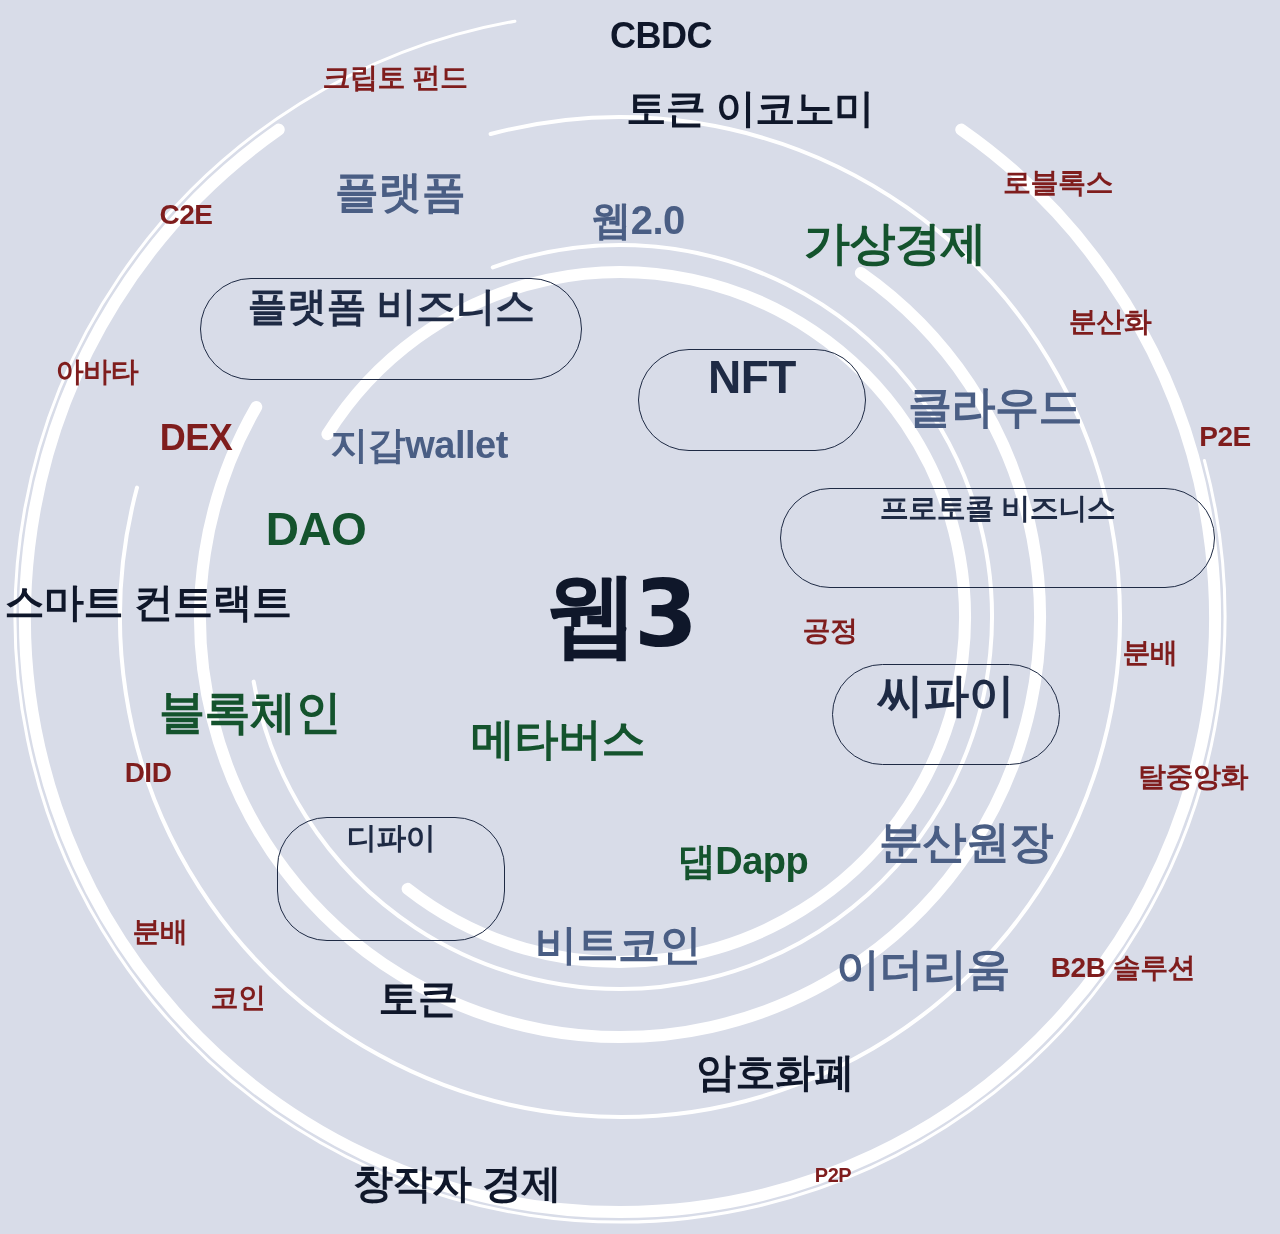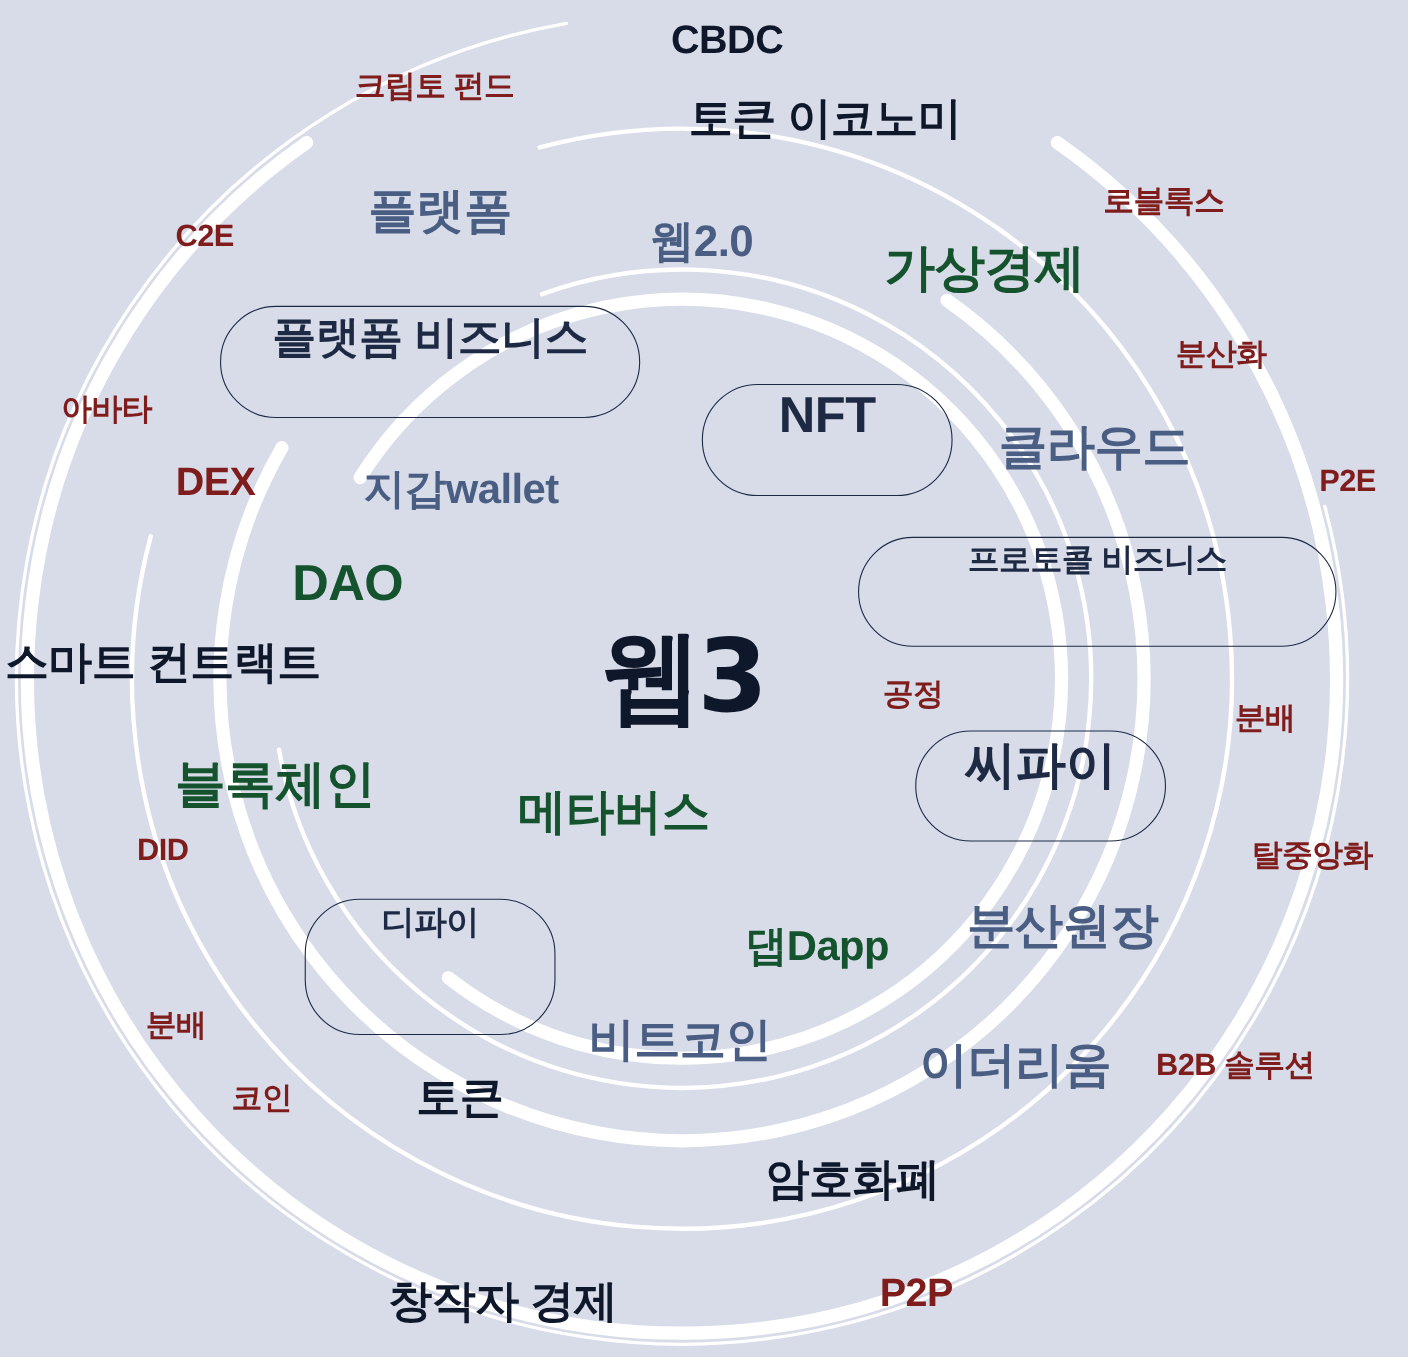--- a/index.html
+++ b/index.html
@@ -90,16 +90,16 @@
     <div class="term c-slate" style="left: 966px; top: 842px; font-size: 44px; text-align: center;">분산원장</div>
     <div class="term c-navy" style="left: 743px; top: 861px; font-size: 38px;">댑Dapp</div>
     <div class="term c-gray" style="left: 160px; top: 932px; font-size: 28px;">분배</div>
     <div class="term c-slate" style="left: 618px; top: 945px; font-size: 42px;">비트코인</div>
     <div class="term c-slate" style="left: 895px; top: 969px; font-size: 44px; margin-left: 28px;">이더리움</div>
     <div class="term c-gray" style="left: 1123px; top: 968px; font-size: 28px;">B2B 솔루션</div>
     <div class="term c-gray" style="left: 238px; top: 998px; font-size: 28px;">코인</div>
     <div class="term c-black" style="left: 418px; top: 998px; font-size: 40px;">토큰</div>
     <div class="term c-black" style="left: 775px; top: 1072px; font-size: 40px;">암호화폐</div>
     <div class="term c-black" style="left: 457px; top: 1147px; font-size: 40px; margin-top: 36px;">창작자 경제</div>
-    <div class="term c-gray" style="left: 833px; top: 1175px; font-size: 36px;">P2P</div>
+    <div class="term c-gray" style="left: 833px; top: 1175px; font-size: 20px;">P2P</div>
   </div>
 
 <div class="term hero c-black" id="center-term" style="left: 620px; top: 615px; font-size: 92px; letter-spacing: -4px;">웹3</div>
 
 </body></html>

